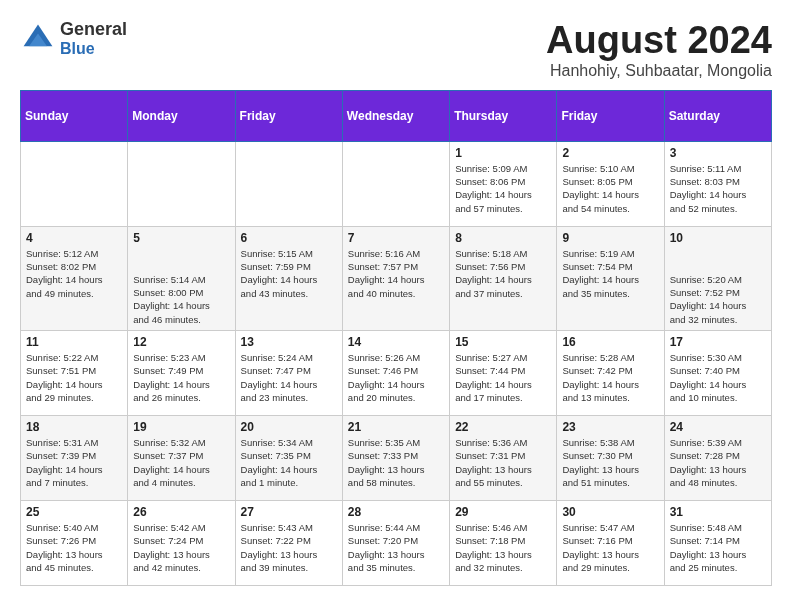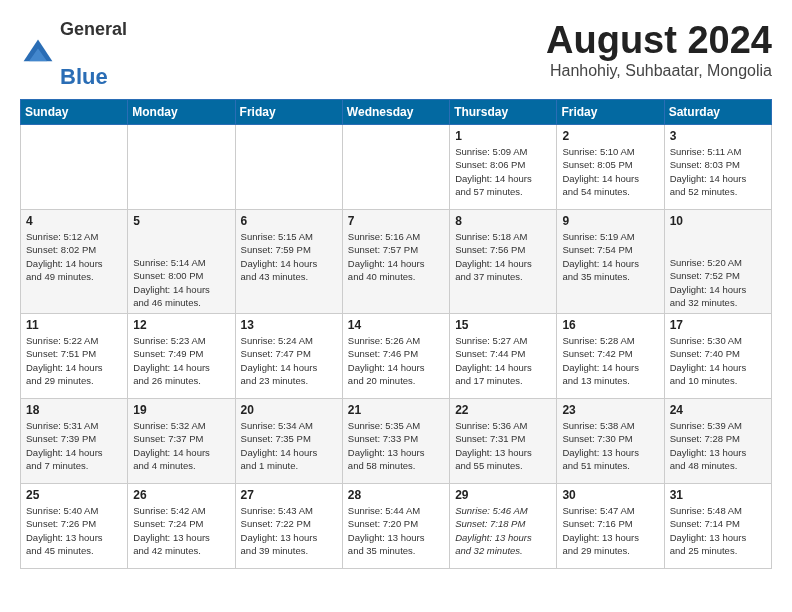--- a/index.html
+++ b/index.html
@@ -24,24 +24,23 @@
       display: flex;
       flex-direction: column;
       line-height: 1.1;
     }
     .logo-general {
       font-size: 18px;
       font-weight: bold;
       color: #333;
     }
     .logo-blue {
-      font-size: 22px;
+      font-size: 16px;
       font-weight: bold;
       color: #2a6db5;
-      margin-top: 25px;
     }
     .logo-icon {
       width: 36px;
       height: 36px;
       margin-right: 4px;
     }
     .title-block {
       text-align: right;
     }
     .month-title {
@@ -54,25 +53,25 @@
       font-size: 16px;
       color: #444;
       margin-left: 33px;
     }
     table {
       width: 100%;
       border-collapse: collapse;
       table-layout: fixed;
     }
     thead th {
-      background-color: #0369a1;
+      background-color: #6d28d9;
       color: #fff;
       font-size: 12px;
       font-weight: bold;
-      padding: 5px 4px;
+      padding: 18px 4px;
       text-align: left;
       border: 1px solid #2a6db5;
     }
     tbody td {
       vertical-align: top;
       border: 1px solid #ccc;
       padding: 4px 5px;
       font-size: 10px;
       color: #222;
       height: 85px;
@@ -333,21 +332,21 @@
         </td>
         <td>
           <span class="day-num">28</span>
           <div class="day-info" style="white-space: pre-line;">Sunrise: 5:44 AM
 Sunset: 7:20 PM
 Daylight: 13 hours
 and 35 minutes.</div>
         </td>
         <td>
           <span class="day-num">29</span>
-          <div class="day-info" style="white-space: pre-line; font-style: italic;">Sunrise: 5:46 AM
+          <div class="day-info" style="white-space: pre-line;">Sunrise: 5:46 AM
 Sunset: 7:18 PM
 Daylight: 13 hours
 and 32 minutes.</div>
         </td>
         <td>
           <span class="day-num">30</span>
           <div class="day-info" style="white-space: pre-line;">Sunrise: 5:47 AM
 Sunset: 7:16 PM
 Daylight: 13 hours
 and 29 minutes.</div>

